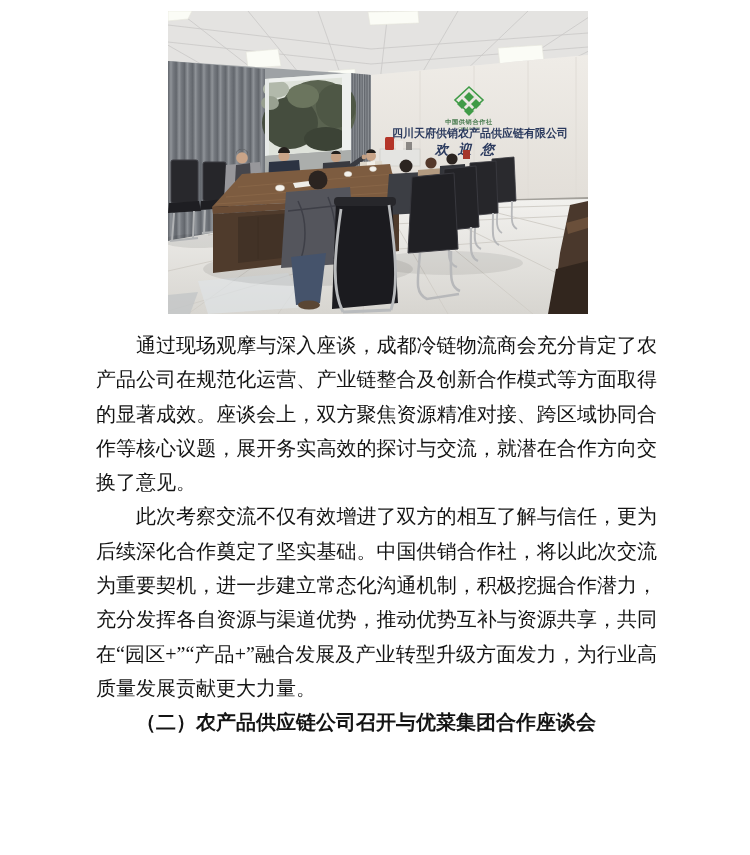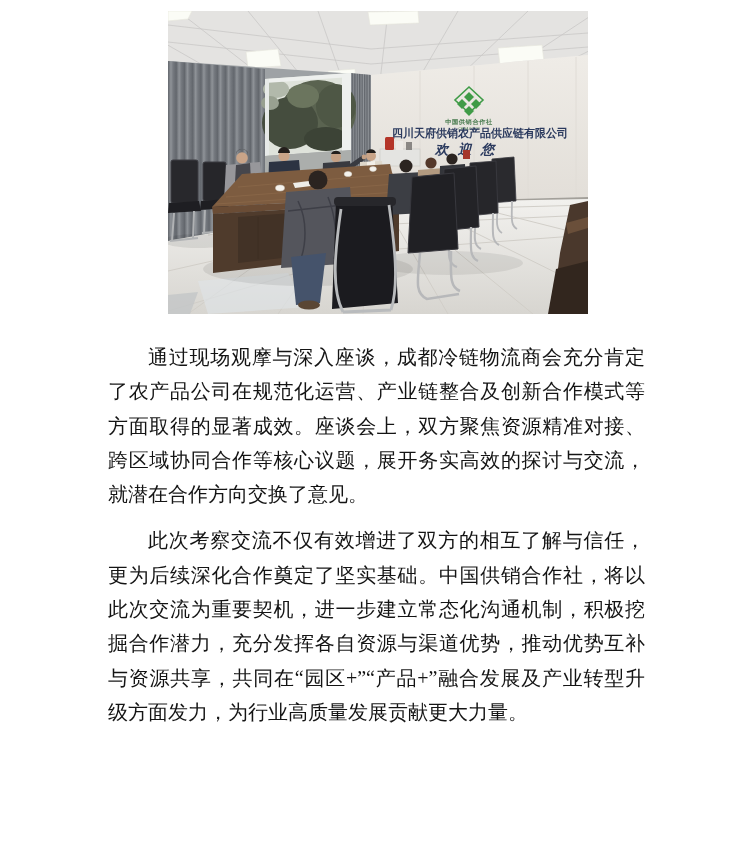--- a/index.html
+++ b/index.html
@@ -9,21 +9,21 @@
   }
   .photo {
     position:absolute; left:168px; top:11px; width:420px; height:303px;
     overflow:hidden;
   }
   .photo svg { display:block; width:420px; height:303px; }
   .doc {
     position:absolute; left:96px; top:328px; width:561px; color:#141414;
   }
   .doc p {
-    margin:12px; font-size:20px; line-height:34.3px;
+    margin:0; font-size:20px; line-height:34.3px;
     text-align:justify; text-justify:inter-character; text-indent:2em;
     color:#141414;
   }
   .doc p.heading { font-weight:700; }
 </style>
 </head>
 <body>
 
 <div class="page">
 
@@ -252,15 +252,16 @@
         <polygon points="402,194 420,190 420,303 384,303 392,242" fill="#4a382c"></polygon>
         <polygon points="398,212 420,206 420,217 400,223" fill="#6a4f3a"></polygon>
         <polygon points="388,258 420,250 420,303 380,303" fill="#32261e"></polygon>
       </g>
     </svg>
   </figure>
 
   <div class="doc">
     <p>通过现场观摩与深入座谈，成都冷链物流商会充分肯定了农产品公司在规范化运营、产业链整合及创新合作模式等方面取得的显著成效。座谈会上，双方聚焦资源精准对接、跨区域协同合作等核心议题，展开务实高效的探讨与交流，就潜在合作方向交换了意见。</p>
     <p>此次考察交流不仅有效增进了双方的相互了解与信任，更为后续深化合作奠定了坚实基础。中国供销合作社，将以此次交流为重要契机，进一步建立常态化沟通机制，积极挖掘合作潜力，充分发挥各自资源与渠道优势，推动优势互补与资源共享，共同在“园区+”“产品+”融合发展及产业转型升级方面发力，为行业高质量发展贡献更大力量。</p>
+    <p class="heading">（二）农产品供应链公司召开与优菜集团合作座谈会</p>
   </div>
 
 </div>
 
 </body></html>

